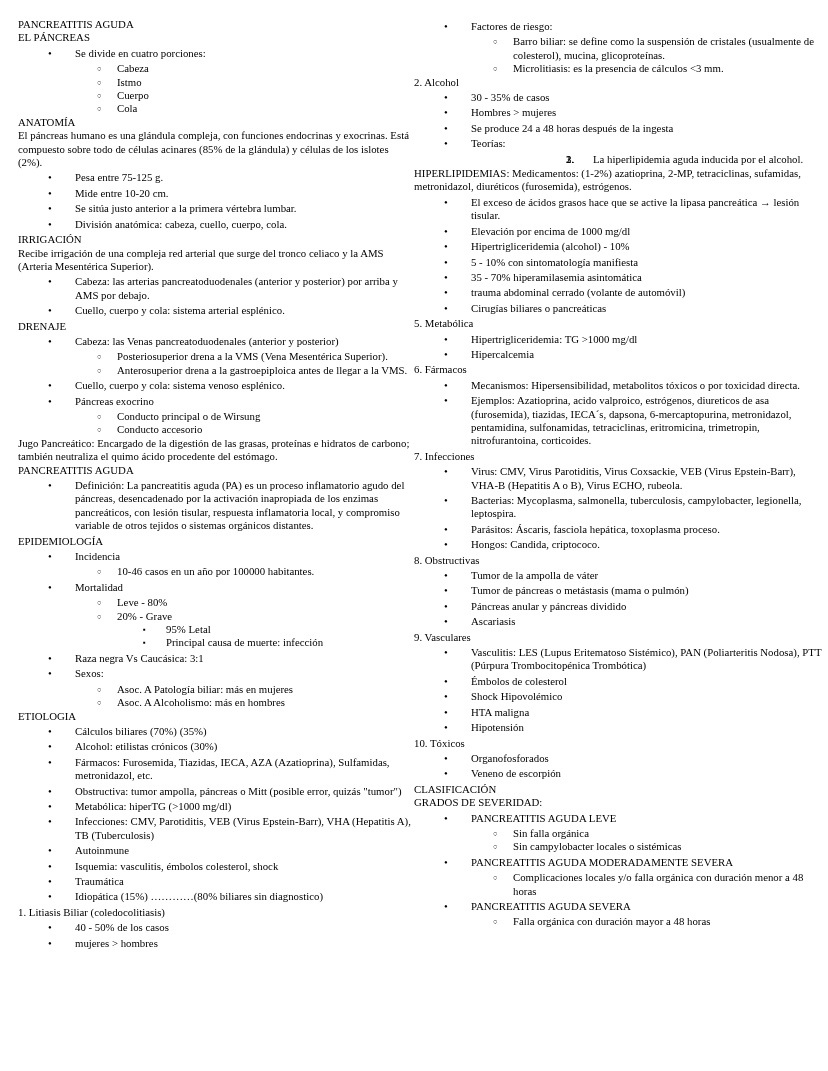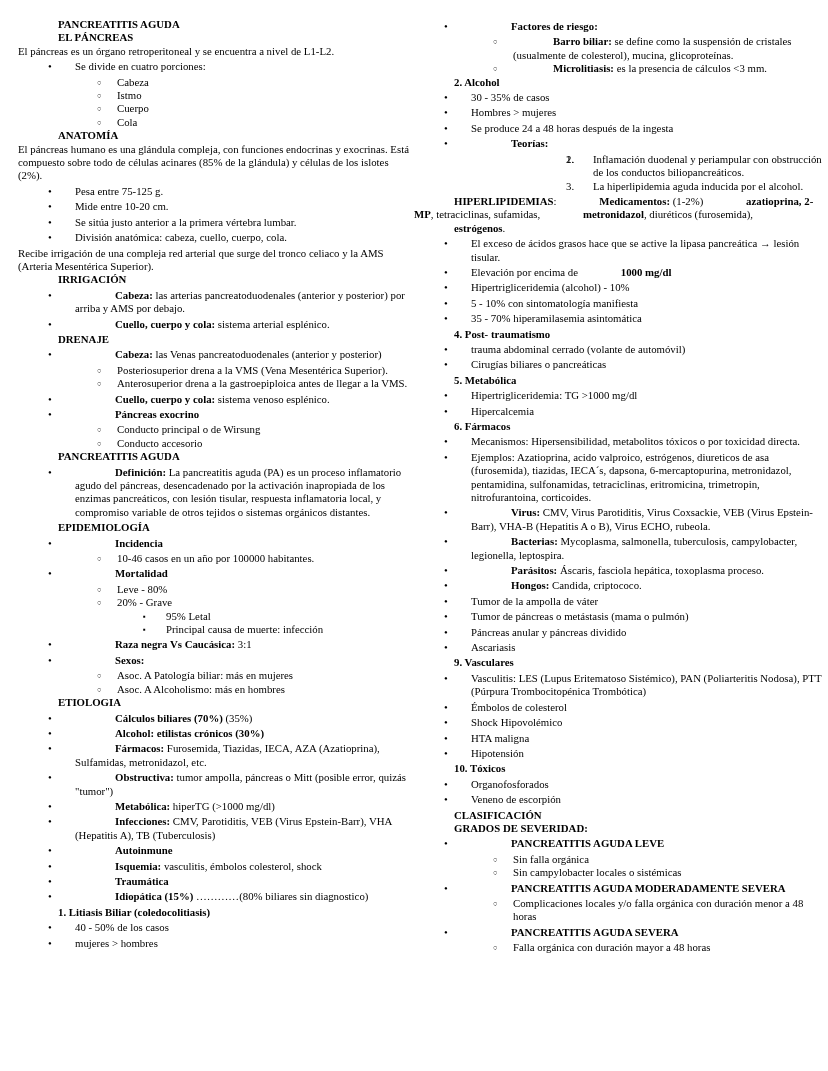--- a/index.html
+++ b/index.html
@@ -18,54 +18,54 @@
   .blk.p{margin:0;}
   .blk.b1{padding-left:57px;margin:2px 0;}
   .blk.b2{padding-left:99px;}
   .blk.b3{padding-left:148px;}
   .blk.n{padding-left:179px;margin:1px 0;}
   .mk{position:absolute;}
   .blk.b1>.mk{left:30px;}
   .blk.b2>.mk{left:79px;font-size:7.5px;}
   .blk.b3>.mk{left:125px;font-size:8px;}
   .blk.n>.mk{left:152px;}
-  .bold{font-weight:bold;margin-left:40px;}
+  .bold{font-weight:normal;}
   .und{text-decoration:underline;}
 </style>
 </head>
 <body>
 
 <div class="page">
   <div class="col col-left">
       <div class="blk h"><span class="bold">PANCREATITIS AGUDA</span></div>
       <div class="blk h"><span class="bold">EL PÁNCREAS</span></div>
-      <div class="blk p"><span>El páncreas es un órgano retroperitoneal y se encuentra a nivel de L1-L2.</span></div>
       <div class="blk b1"><span class="mk">•</span><span>Se divide en cuatro porciones:</span></div>
       <div class="blk b2"><span class="mk">○</span><span>Cabeza</span></div>
       <div class="blk b2"><span class="mk">○</span><span>Istmo</span></div>
       <div class="blk b2"><span class="mk">○</span><span>Cuerpo</span></div>
       <div class="blk b2"><span class="mk">○</span><span>Cola</span></div>
       <div class="blk h"><span class="bold">ANATOMÍA</span></div>
       <div class="blk p"><span>El páncreas humano es una glándula compleja, con funciones endocrinas y exocrinas. Está compuesto sobre todo de células acinares (85% de la glándula) y células de los islotes (2%).</span></div>
       <div class="blk b1"><span class="mk">•</span><span>Pesa entre 75-125 g.</span></div>
       <div class="blk b1"><span class="mk">•</span><span>Mide entre 10-20 cm.</span></div>
       <div class="blk b1"><span class="mk">•</span><span>Se sitúa justo anterior a la primera vértebra lumbar.</span></div>
       <div class="blk b1"><span class="mk">•</span><span>División anatómica: cabeza, cuello, cuerpo, cola.</span></div>
+      <div class="blk h"><span class="bold">IRRIGACIÓN</span></div>
       <div class="blk p"><span>Recibe irrigación de una compleja red arterial que surge del tronco celiaco y la AMS (Arteria Mesentérica Superior).</span></div>
-      <div class="blk h"><span class="bold">IRRIGACIÓN</span></div>
       <div class="blk b1"><span class="mk">•</span><span class="bold">Cabeza:</span><span> las arterias pancreatoduodenales (anterior y posterior) por arriba y AMS por debajo.</span></div>
       <div class="blk b1"><span class="mk">•</span><span class="bold">Cuello, cuerpo y cola:</span><span> sistema arterial esplénico.</span></div>
       <div class="blk h"><span class="bold">DRENAJE</span></div>
       <div class="blk b1"><span class="mk">•</span><span class="bold">Cabeza:</span><span> las Venas pancreatoduodenales (anterior y posterior)</span></div>
       <div class="blk b2"><span class="mk">○</span><span>Posteriosuperior drena a la VMS (Vena Mesentérica Superior).</span></div>
       <div class="blk b2"><span class="mk">○</span><span>Anterosuperior drena a la gastroepiploica antes de llegar a la VMS.</span></div>
       <div class="blk b1"><span class="mk">•</span><span class="bold">Cuello, cuerpo y cola:</span><span> sistema venoso esplénico.</span></div>
       <div class="blk b1"><span class="mk">•</span><span class="bold">Páncreas exocrino</span></div>
       <div class="blk b2"><span class="mk">○</span><span>Conducto principal o de Wirsung</span></div>
       <div class="blk b2"><span class="mk">○</span><span>Conducto accesorio</span></div>
+      <div class="blk p"><span class="bold">Jugo Pancreático</span><span>: Encargado de la digestión de las grasas, proteínas e hidratos de carbono; también neutraliza el quimo ácido procedente del estómago.</span></div>
       <div class="blk h"><span class="bold">PANCREATITIS AGUDA</span></div>
       <div class="blk b1"><span class="mk">•</span><span class="bold">Definición:</span><span> La pancreatitis aguda (PA) es un proceso inflamatorio agudo del páncreas, desencadenado por la activación inapropiada de los enzimas pancreáticos, con lesión tisular, respuesta inflamatoria local, y compromiso variable de otros tejidos o sistemas orgánicos distantes.</span></div>
       <div class="blk h"><span class="bold">EPIDEMIOLOGÍA</span></div>
       <div class="blk b1"><span class="mk">•</span><span class="bold">Incidencia</span></div>
       <div class="blk b2"><span class="mk">○</span><span>10-46 casos en un año por 100000 habitantes.</span></div>
       <div class="blk b1"><span class="mk">•</span><span class="bold">Mortalidad</span></div>
       <div class="blk b2"><span class="mk">○</span><span>Leve - 80%</span></div>
       <div class="blk b2"><span class="mk">○</span><span>20% - Grave</span></div>
       <div class="blk b3"><span class="mk">▪</span><span>95% Letal</span></div>
       <div class="blk b3"><span class="mk">▪</span><span>Principal causa de muerte: infección</span></div>
@@ -91,41 +91,42 @@
   <div class="col col-right">
       <div class="blk b1"><span class="mk">•</span><span class="bold">Factores de riesgo:</span></div>
       <div class="blk b2"><span class="mk">○</span><span class="bold">Barro biliar:</span><span> se define como la suspensión de cristales (usualmente de colesterol), mucina, glicoproteínas.</span></div>
       <div class="blk b2"><span class="mk">○</span><span class="bold">Microlitiasis:</span><span> es la presencia de cálculos &lt;3 mm.</span></div>
       <div class="blk h"><span class="bold">2. Alcohol</span></div>
       <div class="blk b1"><span class="mk">•</span><span>30 - 35% de casos</span></div>
       <div class="blk b1"><span class="mk">•</span><span>Hombres &gt; mujeres</span></div>
       <div class="blk b1"><span class="mk">•</span><span>Se produce 24 a 48 horas después de la ingesta</span></div>
       <div class="blk b1"><span class="mk">•</span><span class="bold">Teorías:</span></div>
       <div class="blk n"><span class="mk">1.</span></div>
-      <div class="blk n"><span class="mk">2.</span><span>Inflamación duodenal y periampular con obstrucción de los conductos biliopancreáticos.</span></div>
+      <div class="blk n"><span class="mk">2.</span></div>
       <div class="blk n"><span class="mk">3.</span><span>La hiperlipidemia aguda inducida por el alcohol.</span></div>
       <div class="blk p"><span class="bold">HIPERLIPIDEMIAS</span><span>: </span><span class="bold">Medicamentos:</span><span> (1-2%) </span><span class="bold">azatioprina, 2-MP</span><span>, tetraciclinas, sufamidas, </span><span class="bold">metronidazol</span><span>, diuréticos (furosemida), </span><span class="bold">estrógenos</span><span>.</span></div>
       <div class="blk b1"><span class="mk">•</span><span>El exceso de ácidos grasos hace que se active la lipasa pancreática → lesión tisular.</span></div>
       <div class="blk b1"><span class="mk">•</span><span>Elevación por encima de </span><span class="bold">1000 mg/dl</span></div>
       <div class="blk b1"><span class="mk">•</span><span>Hipertrigliceridemia (alcohol) - 10%</span></div>
       <div class="blk b1"><span class="mk">•</span><span>5 - 10% con sintomatología manifiesta</span></div>
       <div class="blk b1"><span class="mk">•</span><span>35 - 70% hiperamilasemia asintomática</span></div>
-      <div class="blk h"><span class="bold">4. Post- traumatismo</span></div>
       <div class="blk b1"><span class="mk">•</span><span>trauma abdominal cerrado (volante de automóvil)</span></div>
       <div class="blk b1"><span class="mk">•</span><span>Cirugías biliares o pancreáticas</span></div>
       <div class="blk h"><span class="bold">5. Metabólica</span></div>
       <div class="blk b1"><span class="mk">•</span><span>Hipertrigliceridemia: TG &gt;1000 mg/dl</span></div>
       <div class="blk b1"><span class="mk">•</span><span>Hipercalcemia</span></div>
       <div class="blk h"><span class="bold">6. Fármacos</span></div>
       <div class="blk b1"><span class="mk">•</span><span>Mecanismos: Hipersensibilidad, metabolitos tóxicos o por toxicidad directa.</span></div>
       <div class="blk b1"><span class="mk">•</span><span>Ejemplos: Azatioprina, acido valproico, estrógenos, diureticos de asa (furosemida), tiazidas, IECA´s, dapsona, 6-mercaptopurina, metronidazol, pentamidina, sulfonamidas, tetraciclinas, eritromicina, trimetropin, nitrofurantoina, corticoides.</span></div>
+      <div class="blk h"><span class="bold">7. Infecciones</span></div>
       <div class="blk b1"><span class="mk">•</span><span class="bold">Virus:</span><span> CMV, Virus Parotiditis, Virus Coxsackie, VEB (Virus Epstein-Barr), VHA-B (Hepatitis A o B), Virus ECHO, rubeola.</span></div>
       <div class="blk b1"><span class="mk">•</span><span class="bold">Bacterias:</span><span> Mycoplasma, salmonella, tuberculosis, campylobacter, legionella, leptospira.</span></div>
       <div class="blk b1"><span class="mk">•</span><span class="bold">Parásitos:</span><span> Áscaris, fasciola hepática, toxoplasma proceso.</span></div>
       <div class="blk b1"><span class="mk">•</span><span class="bold">Hongos:</span><span> Candida, criptococo.</span></div>
+      <div class="blk h"><span class="bold">8. Obstructivas</span></div>
       <div class="blk b1"><span class="mk">•</span><span>Tumor de la ampolla de váter</span></div>
       <div class="blk b1"><span class="mk">•</span><span>Tumor de páncreas o metástasis (mama o pulmón)</span></div>
       <div class="blk b1"><span class="mk">•</span><span>Páncreas anular y páncreas dividido</span></div>
       <div class="blk b1"><span class="mk">•</span><span>Ascariasis</span></div>
       <div class="blk h"><span class="bold">9. Vasculares</span></div>
       <div class="blk b1"><span class="mk">•</span><span>Vasculitis: LES (Lupus Eritematoso Sistémico), PAN (Poliarteritis Nodosa), PTT (Púrpura Trombocitopénica Trombótica)</span></div>
       <div class="blk b1"><span class="mk">•</span><span>Émbolos de colesterol</span></div>
       <div class="blk b1"><span class="mk">•</span><span>Shock Hipovolémico</span></div>
       <div class="blk b1"><span class="mk">•</span><span>HTA maligna</span></div>
       <div class="blk b1"><span class="mk">•</span><span>Hipotensión</span></div>

